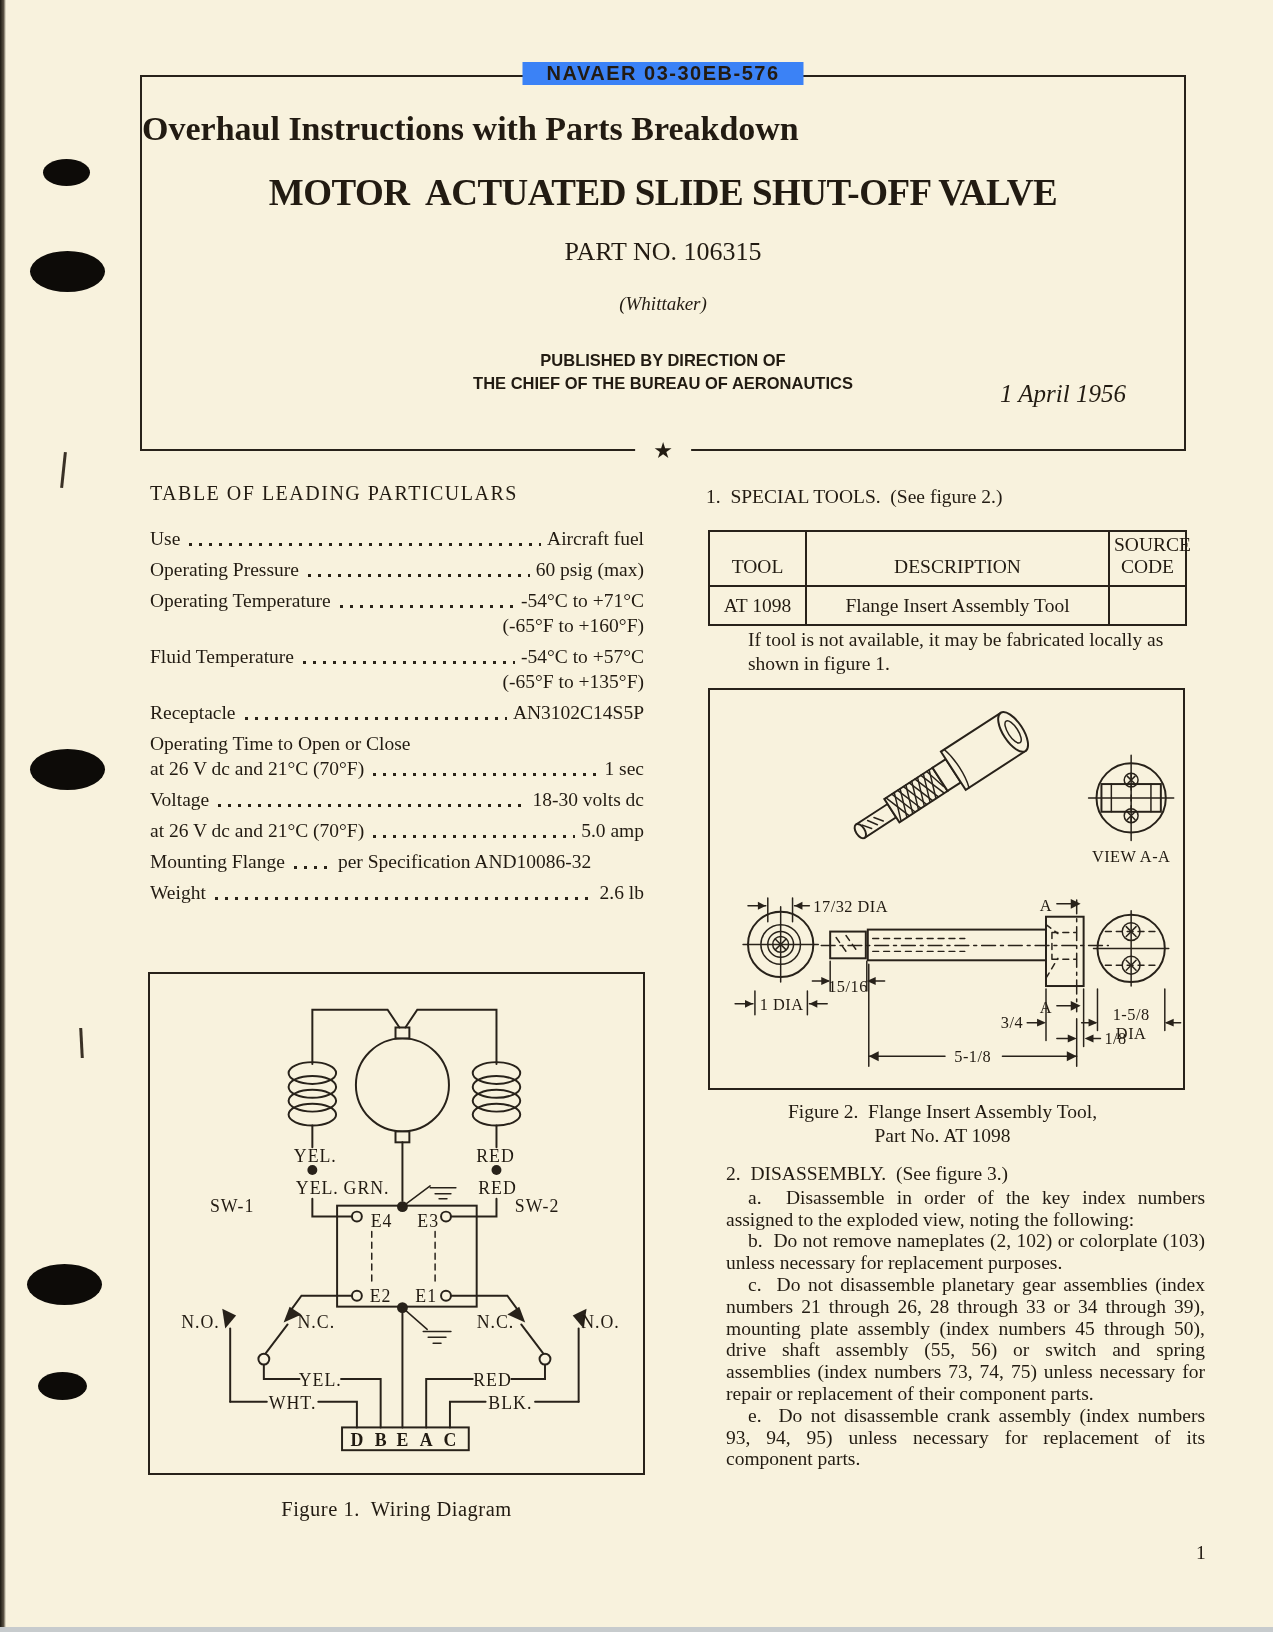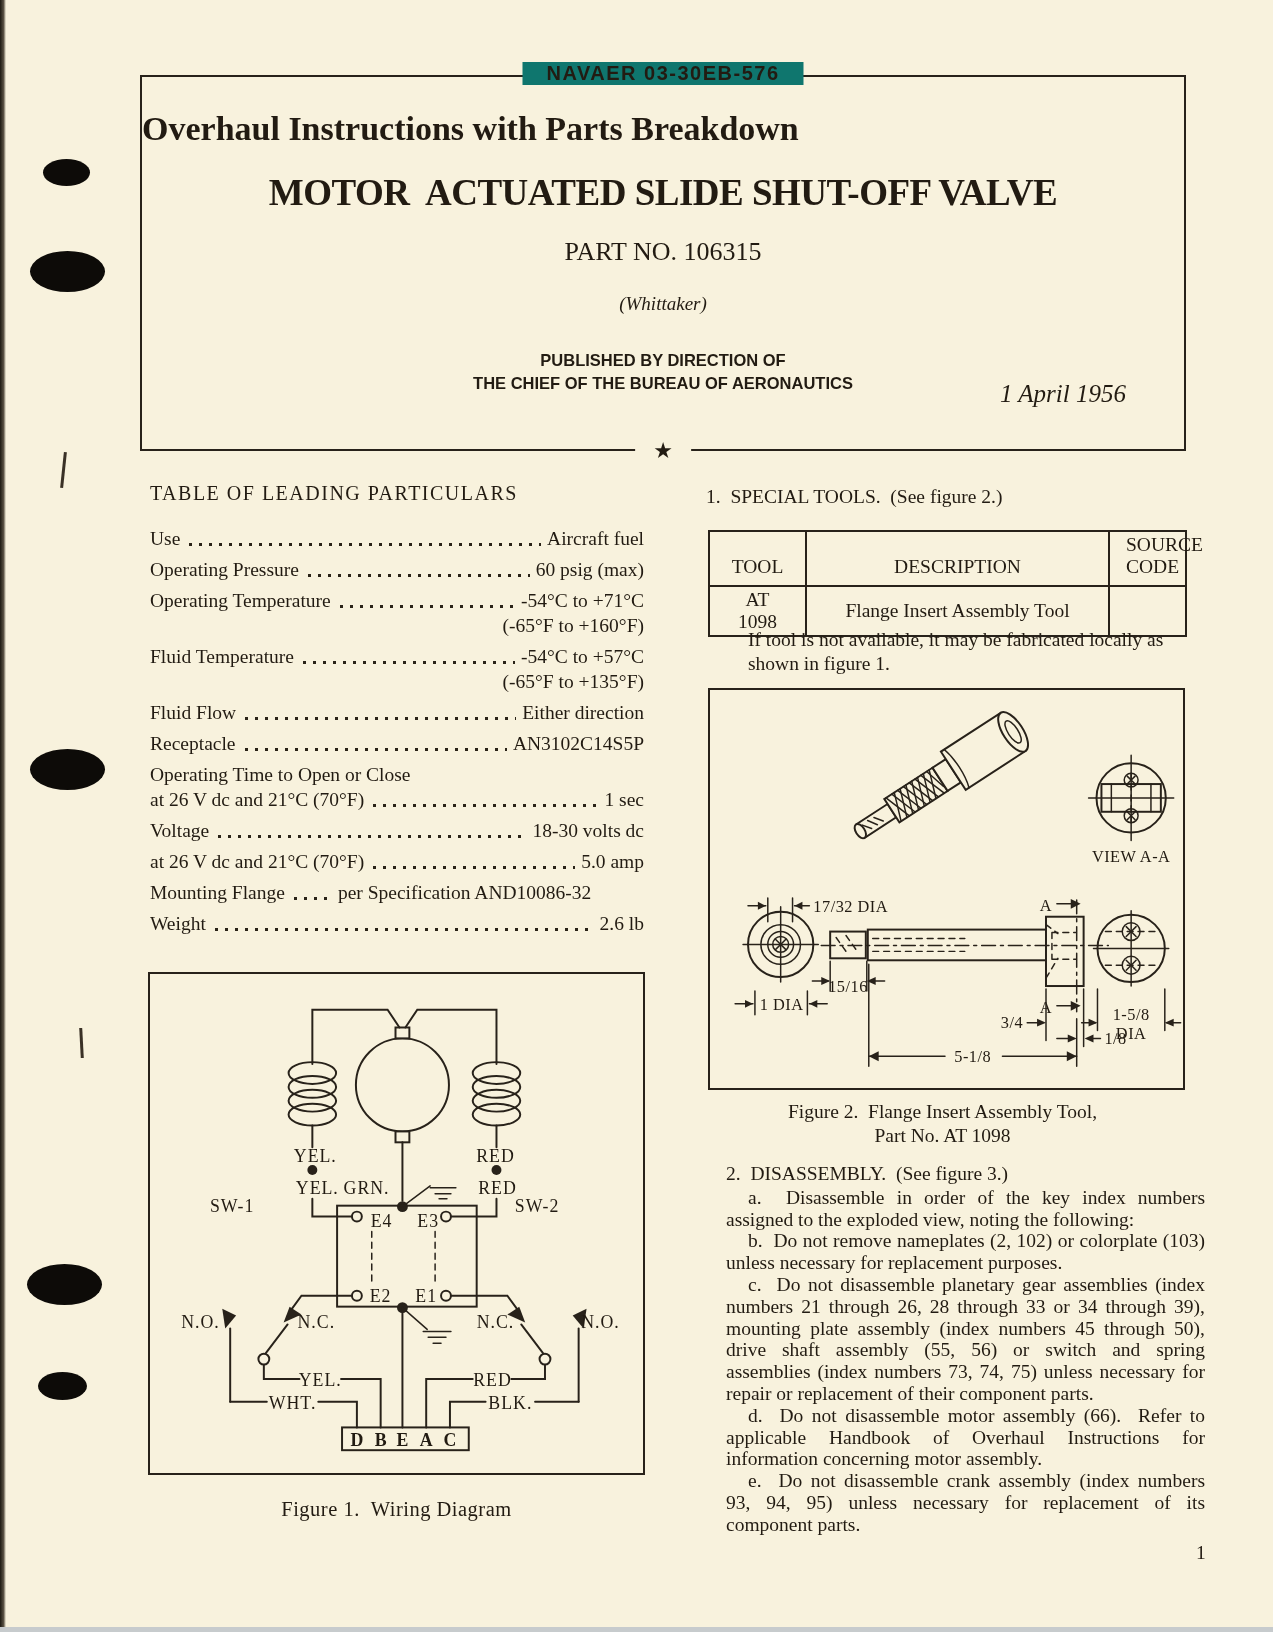--- a/index.html
+++ b/index.html
@@ -8,21 +8,21 @@
   .edge-left{position:absolute;left:0;top:0;width:6px;height:1632px;
         background:linear-gradient(to right,#1d1912,#5a5244 60%,rgba(90,82,68,0));}
   .edge-bottom{position:absolute;left:0;top:1627px;width:1273px;height:5px;background:#c7cbcd;}
   .punch{position:absolute;background:#0d0b08;border-radius:50%;}
   .ink{position:absolute;background:#3a3126;}
 
   
   .hbox{position:absolute;left:140px;top:75px;width:1046px;height:376px;
         border:2.5px solid #28221a;box-sizing:border-box;}
   .docnum{position:absolute;top:-15px;left:50%;transform:translateX(-50%);
-        background:#0f766e;padding:0 24px;font-family:"Liberation Sans",sans-serif;
+        background:#3b82f6;padding:0 24px;font-family:"Liberation Sans",sans-serif;
         font-weight:bold;font-size:20px;letter-spacing:1.5px;white-space:nowrap;}
   .starsep{position:absolute;bottom:-17px;left:50%;transform:translateX(-50%);
         background:#f8f2dd;padding:0 18px;font-size:22px;line-height:30px;}
   .h-sub{position:absolute;top:33px;width:100%;
         font-size:34px;font-weight:bold;letter-spacing:0px;}
   .h-title{position:absolute;top:94px;width:100%;text-align:center;
         font-size:37px;font-weight:bold;letter-spacing:-0.5px;}
   .h-part{position:absolute;top:160px;width:100%;text-align:center;font-size:26px;}
   .h-mfr{position:absolute;top:216px;width:100%;text-align:center;font-size:19px;font-style:italic;}
   .h-pub{position:absolute;top:272px;width:100%;text-align:center;
@@ -45,21 +45,21 @@
         border:2px solid #28221a;box-sizing:border-box;}
   .figcap1{position:absolute;left:148px;top:1498px;width:497px;text-align:center;
         font-size:20.5px;letter-spacing:0.5px;}
   .figcap2{position:absolute;left:698px;top:1100px;width:489px;text-align:center;
         font-size:19.5px;line-height:24px;}
 
   
   .toolshead{position:absolute;left:706px;top:486px;width:480px;font-size:19.5px;}
   .toolstable{position:absolute;left:708px;top:530px;border-collapse:collapse;
         font-size:19px;table-layout:fixed;width:477px;}
-  .toolstable th,.toolstable td{border:2.2px solid #28221a;text-align:center;padding:2px 16px;}
+  .toolstable th,.toolstable td{border:2.2px solid #28221a;text-align:center;padding:2px 4px;}
   .toolstable th{font-weight:bold;white-space:pre-line;line-height:22px;vertical-align:bottom;
         padding-bottom:7px;font-weight:normal;font-size:19.5px;}
   .toolstable td{height:33px;font-size:19.5px;font-weight:bold;font-weight:normal;}
   .toolsnote{position:absolute;left:706px;top:628px;width:480px;font-size:19.5px;line-height:24px;margin-left:42px;}
   .disasm{position:absolute;left:726px;top:1163px;width:479px;font-size:19.5px;
         line-height:21.8px;text-align:justify;}
   .disasm .dh{margin:0 0 2px 0;text-align:left;}
   .disasm p{margin:0;text-indent:22px;}
   .pageno{position:absolute;left:1196px;top:1542px;font-size:19.5px;}
 
@@ -130,27 +130,20 @@
         </div>
       <div class="pline2r">(-65°F to +160°F)</div>
     </div>
     <div class="prow">
       <div class="pline">
           <span>Fluid Temperature</span>
           <span class="lead"></span>
           <span>-54°C to +57°C</span>
         </div>
       <div class="pline2r">(-65°F to +135°F)</div>
-    </div>
-    <div class="prow">
-      <div class="pline">
-          <span>Fluid Flow</span>
-          <span class="lead"></span>
-          <span>Either direction</span>
-        </div>
     </div>
     <div class="prow">
       <div class="pline">
           <span>Receptacle</span>
           <span class="lead"></span>
           <span>AN3102C14S5P</span>
         </div>
     </div>
     <div class="prow">
       <div class="pline">
@@ -442,19 +435,18 @@
   <div class="figcap2">
     <div>Figure 2.&nbsp; Flange Insert Assembly Tool,</div>
     <div>Part No. AT 1098</div>
   </div>
 
   <div class="disasm">
     <div class="dh">2.&nbsp; DISASSEMBLY.&nbsp; (See figure 3.)</div>
     <p>a.&nbsp; Disassemble in order of the key index numbers assigned to the exploded view, noting the following:</p>
     <p>b.&nbsp; Do not remove nameplates (2, 102) or colorplate (103) unless necessary for replacement purposes.</p>
     <p>c.&nbsp; Do not disassemble planetary gear assemblies (index numbers 21 through 26, 28 through 33 or 34 through 39), mounting plate assembly (index numbers 45 through 50), drive shaft assembly (55, 56) or switch and spring assemblies (index numbers 73, 74, 75) unless necessary for repair or replacement of their component parts.</p>
-    <p>d.&nbsp; Do not disassemble motor assembly (66).&nbsp; Refer to applicable Handbook of Overhaul Instructions for information concerning motor assembly.</p>
     <p>e.&nbsp; Do not disassemble crank assembly (index numbers 93, 94, 95) unless necessary for replacement of its component parts.</p>
   </div>
 
   <div class="pageno">1</div>
 
 </div>
 
 </body></html>

